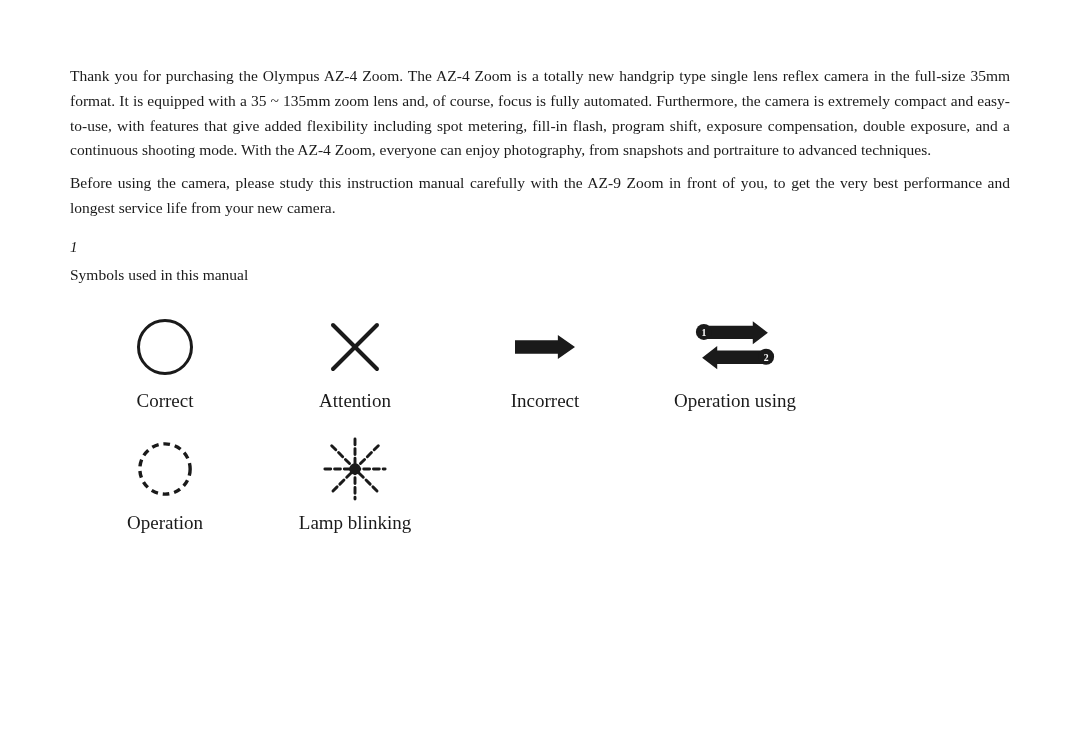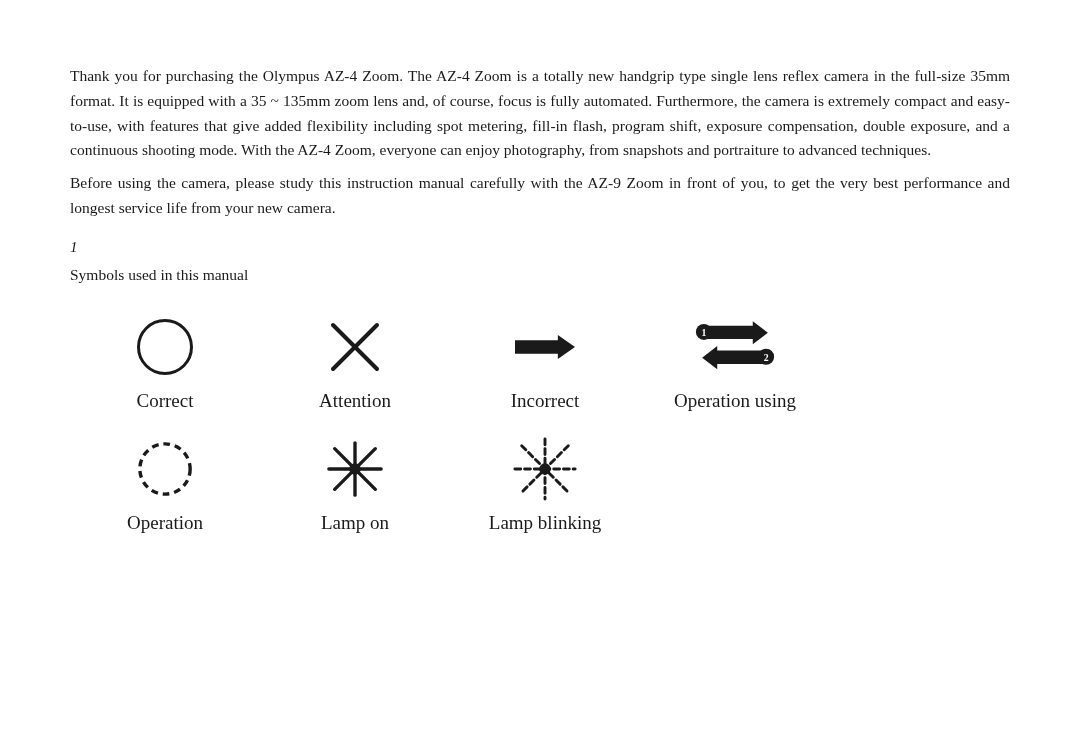--- a/index.html
+++ b/index.html
@@ -206,33 +206,20 @@
       <div class="symbol-item">
         <div class="symbol-icon icon-dashed-circle">
           <svg viewBox="0 0 62 62" fill="none" xmlns="http://www.w3.org/2000/svg">
             <circle cx="31" cy="31" r="26" stroke="#1a1a1a" stroke-width="3.5" stroke-dasharray="7 5" fill="none"></circle>
           </svg>
         </div>
         <span class="symbol-label">Operation</span>
       </div>
 
 
-      <div class="symbol-item">
-        <div class="symbol-icon icon-star">
-          <svg viewBox="0 0 62 62" fill="none" xmlns="http://www.w3.org/2000/svg">
-
-            <line x1="31" y1="4" x2="31" y2="58" stroke="#1a1a1a" stroke-width="3.5" stroke-linecap="round"></line>
-            <line x1="4" y1="31" x2="58" y2="31" stroke="#1a1a1a" stroke-width="3.5" stroke-linecap="round"></line>
-            <line x1="10" y1="10" x2="52" y2="52" stroke="#1a1a1a" stroke-width="3.5" stroke-linecap="round"></line>
-            <line x1="52" y1="10" x2="10" y2="52" stroke="#1a1a1a" stroke-width="3.5" stroke-linecap="round"></line>
-            <circle cx="31" cy="31" r="6" fill="#1a1a1a"></circle>
-          </svg>
-        </div>
-        <span class="symbol-label">Lamp on</span>
-      </div>
 
       <div class="symbol-item">
         <div class="symbol-icon icon-blink-star">
           <svg viewBox="0 0 70 70" fill="none" xmlns="http://www.w3.org/2000/svg">
 
             <line x1="35" y1="4" x2="35" y2="66" stroke="#1a1a1a" stroke-width="3" stroke-dasharray="6 4" stroke-linecap="round"></line>
             <line x1="4" y1="35" x2="66" y2="35" stroke="#1a1a1a" stroke-width="3" stroke-dasharray="6 4" stroke-linecap="round"></line>
             <line x1="11" y1="11" x2="59" y2="59" stroke="#1a1a1a" stroke-width="3" stroke-dasharray="6 4" stroke-linecap="round"></line>
             <line x1="59" y1="11" x2="11" y2="59" stroke="#1a1a1a" stroke-width="3" stroke-dasharray="6 4" stroke-linecap="round"></line>
             <circle cx="35" cy="35" r="6" fill="#1a1a1a"></circle>

